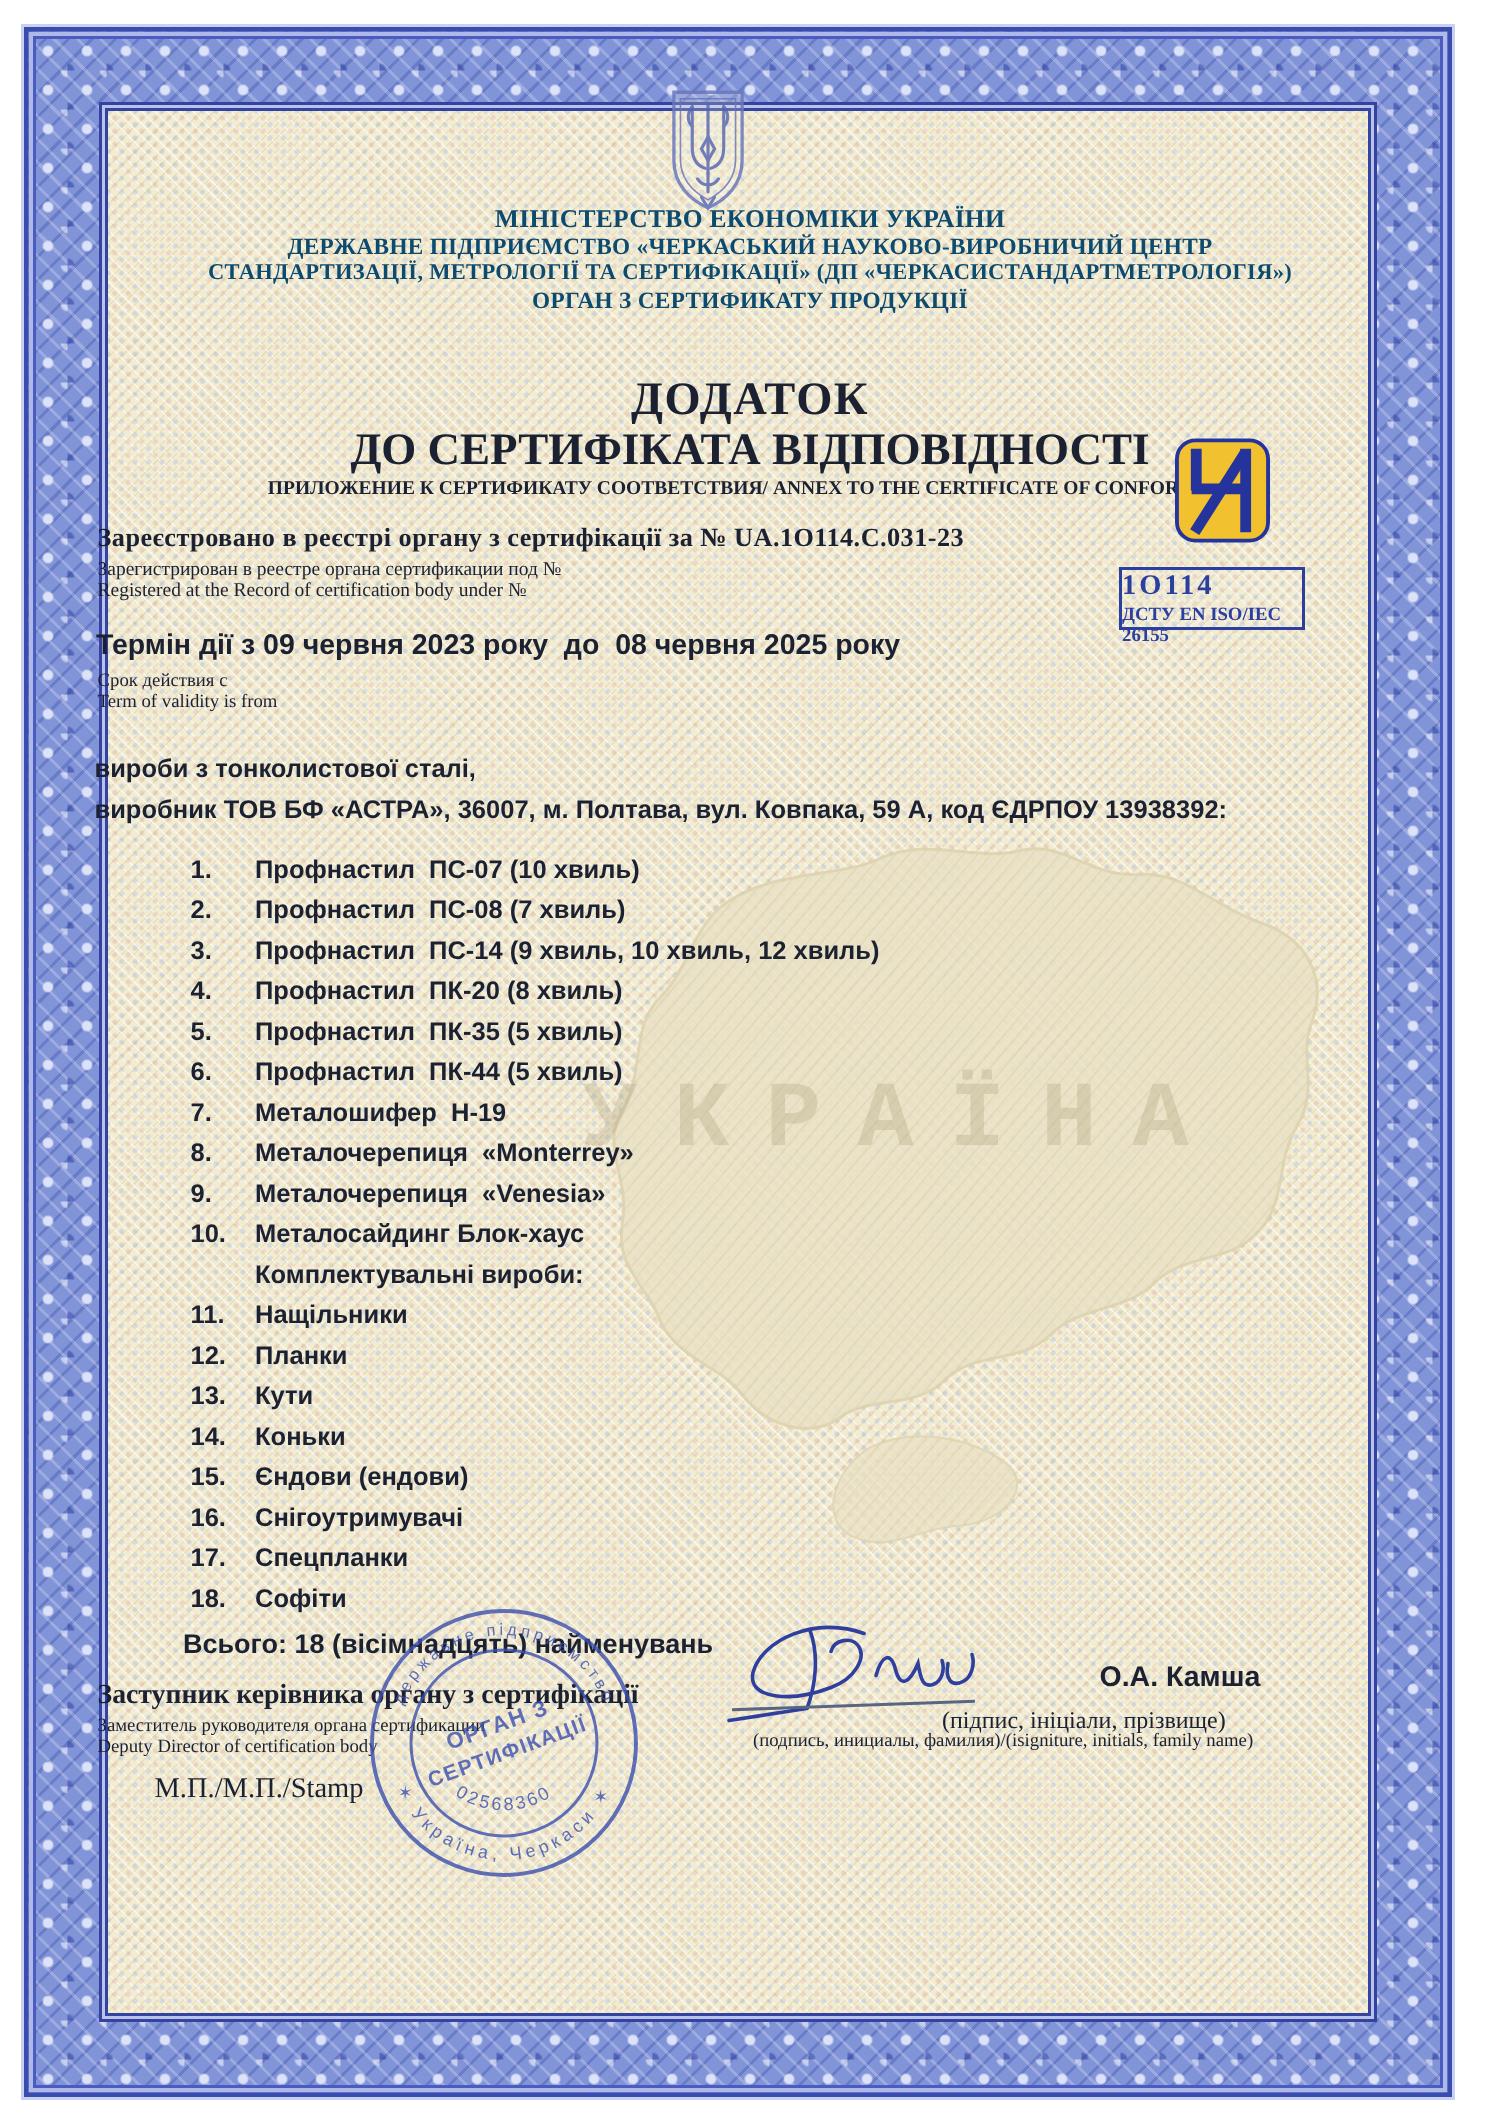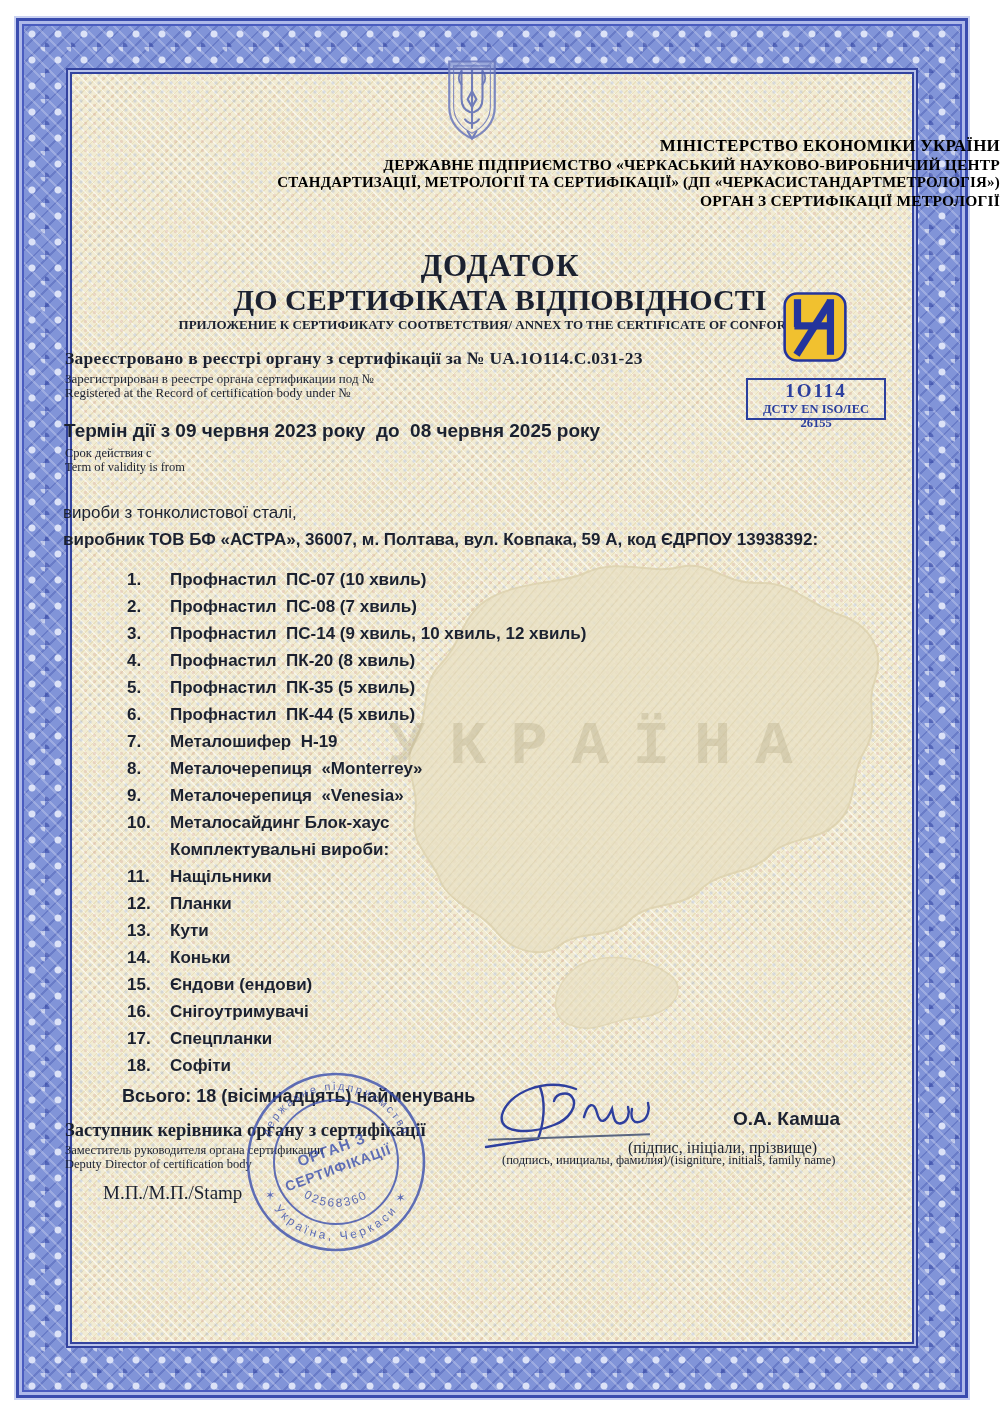--- a/index.html
+++ b/index.html
@@ -29,32 +29,32 @@
       repeating-linear-gradient(-45deg, rgba(226,213,168,.55) 0 1px, transparent 1px 6px);
     background-size:9px 9px,9px 9px,auto,auto;
     background-position:0 0,4.5px 4.5px,0 0,0 0;
     border:2px solid #33439f;
     box-shadow:0 0 0 2px #b9c3ea, 0 0 0 4px #33439f;}
 
   .abs{position:absolute;}
   .ctr{left:0;width:1000px;text-align:center;}
   .serifB{font-family:"Liberation Serif",serif;font-weight:bold;}
   .sans{font-family:"Liberation Sans",sans-serif;}
-  .hdr{color:#000000;letter-spacing:.2px;text-align:right;}
+  .hdr{color:#0c4a6e;letter-spacing:.2px;}
   .blue{color:#2b3f9e;}
   .pre{white-space:pre;}
 
   .items{position:absolute;left:127px;top:570px;width:640px;}
   .item-row{display:flex;height:27px;font-family:"Liberation Sans",sans-serif;
             font-weight:bold;font-size:17px;color:#1b2130;}
   .item-num{width:43px;flex:none;}
   .item-text{white-space:pre;}
 
-  .accr-box{position:absolute;left:746px;top:378px;width:140px;height:42px;box-sizing:border-box;
-    border:2px solid #2b3f9e;text-align:center;color:#2b3f9e;background:rgba(255,255,255,.06);}
+  .accr-box{position:absolute;left:746px;top:378px;width:124px;height:42px;box-sizing:border-box;
+    border:2px solid #2b3f9e;text-align:left;color:#2b3f9e;background:rgba(255,255,255,.06);}
   .sig-line{position:absolute;left:488px;top:1136px;width:162px;height:2px;background:#5a6680;
     transform:rotate(-2deg);}
 
   .wm-text{position:absolute;left:388px;top:711px;width:500px;
     font-family:Liberation Mono, monospace;font-weight:bold;font-size:62px;letter-spacing:24px;
     color:rgba(168,158,122,.30);}
 </style>
 </head>
 <body>
 
@@ -90,21 +90,21 @@
       <path d="M44,15 c4,5 4,11 0,15"></path>
       <path d="M24,70 c4,6 12,6 16,0"></path>
       <path d="M32,66 v14"></path>
       <path d="M27,84 l5,8 5,-8"></path>
     </g>
   </svg>
 
   <div class="abs ctr serifB hdr" style="top:136px;font-size:17px">МІНІСТЕРСТВО ЕКОНОМІКИ УКРАЇНИ</div>
   <div class="abs ctr serifB hdr" style="top:156px;font-size:15.5px">ДЕРЖАВНЕ ПІДПРИЄМСТВО «ЧЕРКАСЬКИЙ НАУКОВО-ВИРОБНИЧИЙ ЦЕНТР</div>
   <div class="abs ctr serifB hdr" style="top:174px;font-size:15px">СТАНДАРТИЗАЦІЇ, МЕТРОЛОГІЇ ТА СЕРТИФІКАЦІЇ» (ДП «ЧЕРКАСИСТАНДАРТМЕТРОЛОГІЯ»)</div>
-  <div class="abs ctr serifB hdr" style="top:192px;font-size:15.5px">ОРГАН З СЕРТИФІКАЦІЇ МЕТРОЛОГІЇ</div>
+  <div class="abs ctr serifB hdr" style="top:192px;font-size:15.5px">ОРГАН З СЕРТИФИКАТУ ПРОДУКЦІЇ</div>
 
   <div class="abs ctr serifB" style="top:248px;font-size:31px;letter-spacing:1px">ДОДАТОК</div>
   <div class="abs ctr serifB" style="top:283px;font-size:30px">ДО СЕРТИФІКАТА ВІДПОВІДНОСТІ</div>
   <div class="abs ctr serifB" style="top:317px;font-size:13px">ПРИЛОЖЕНИЕ К СЕРТИФИКАТУ СООТВЕТСТВИЯ/ ANNEX TO THE CERTIFICATE OF CONFORMITY</div>
 
   <svg class="abs" style="left:783px;top:292px;width:64px;height:70px" viewBox="0 0 62 68">
     <rect x="1.5" y="1.5" width="59" height="65" rx="12" fill="#f1c12f" stroke="#24349c" stroke-width="2.5"></rect>
     <g stroke="#24349c" stroke-width="7" fill="none">
       <path d="M46,7 V61"></path>
       <path d="M46,9 L13,61"></path>
@@ -119,21 +119,21 @@
 
   <div class="accr-box">
     <div class="serifB blue" style="font-size:19px;line-height:22px;letter-spacing:2px">1О114</div>
     <div class="serifB blue" style="font-size:12.5px;line-height:14px">ДСТУ EN ISO/IEC 26155</div>
   </div>
 
   <div class="abs sans pre" style="left:64px;top:420px;font-size:19px;font-weight:bold">Термін дії з 09 червня 2023 року  до  08 червня 2025 року</div>
   <div class="abs" style="left:65px;top:446px;font-size:12.5px">Срок действия с</div>
   <div class="abs" style="left:65px;top:460px;font-size:12.5px">Term of validity is from</div>
 
-  <div class="abs sans" style="left:63px;top:503px;font-size:17px;font-weight:normal">вироби з тонколистової сталі,</div>
+  <div class="abs sans" style="left:63px;top:503px;font-size:17px;font-weight:bold">вироби з тонколистової сталі,</div>
   <div class="abs sans" style="left:63px;top:530px;font-size:17px;font-weight:bold">виробник ТОВ БФ «АСТРА», 36007, м. Полтава, вул. Ковпака, 59 А, код ЄДРПОУ 13938392:</div>
 
   <div class="items" id="items-list">
     <div class="item-row">
       <span class="item-num">1.</span>
       <span class="item-text">Профнастил  ПС-07 (10 хвиль)</span>
     </div>
 
     <div class="item-row">
       <span class="item-num">2.</span>

